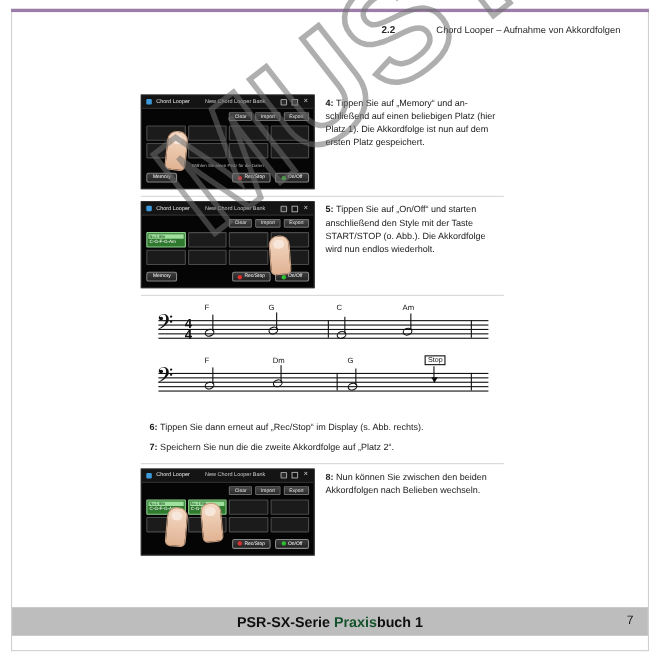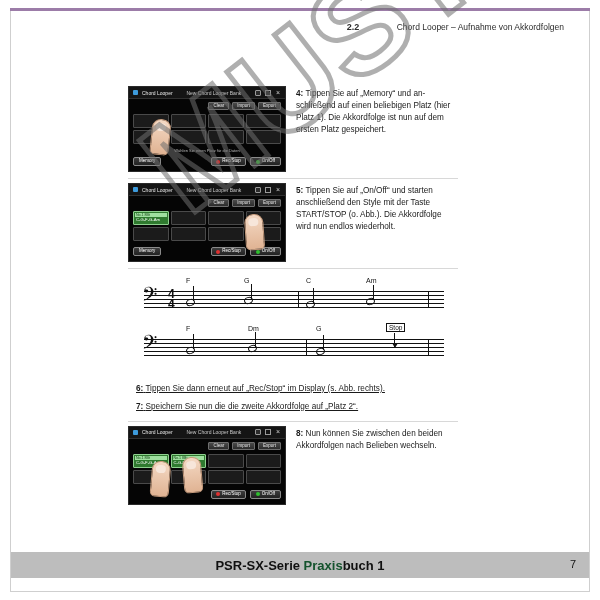--- a/index.html
+++ b/index.html
@@ -566,21 +566,21 @@
           <div class="stem" style="left:65px; top:9px;"></div>
           <div class="notehead open" style="left:120px; top:20px;"></div>
           <div class="stem" style="left:127px; top:7px;"></div>
           <div class="notehead open" style="left:188px; top:23px;"></div>
           <div class="stem" style="left:195px; top:10px;"></div>
           <div class="arrow-down" style="left:266px; top:8px;"></div>
           <div class="barline" style="left:178px"></div>
           <div class="barline" style="left:300px"></div>
         </div>
       </div>
-      <div class="row-text" style="padding-top:0;text-decoration:underline;">
+      <div class="row-text" style="padding-top:0;">
         <b>6:</b>
         <span>Tippen Sie dann erneut auf „Rec/Stop“ im Display (s. Abb. rechts).</span>
         <div style="height:6px"></div>
         <b>7:</b>
         <span>Speichern Sie nun die die zweite Ak­kordfolge auf „Platz 2“.</span>
       </div>
     </div>
 
     <div class="step-row" style="border-bottom:none;">
       <div class="row-fig">

